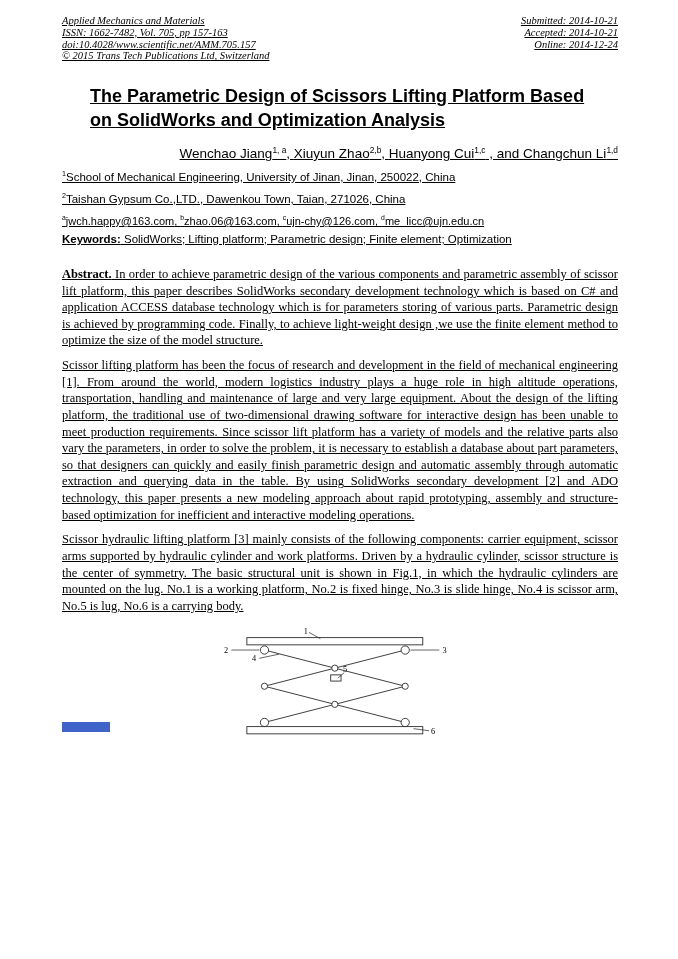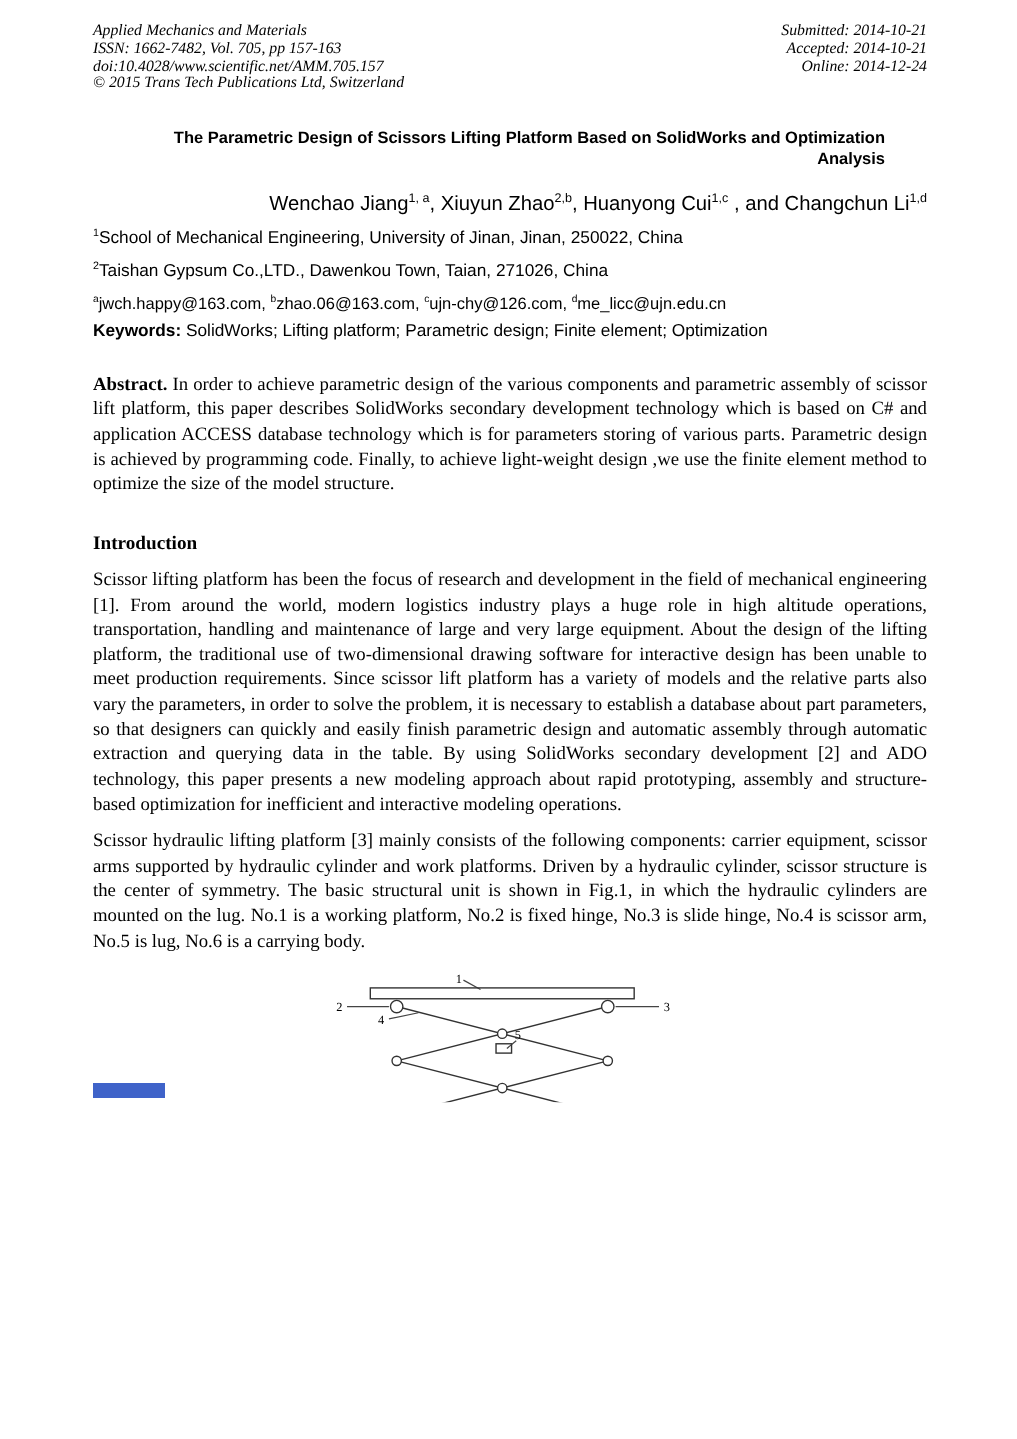--- a/index.html
+++ b/index.html
@@ -5,39 +5,40 @@
   * { margin:0; padding:0; box-sizing:border-box; }
   html,body { background:#ffffff; }
   .page {
     position:relative;
     width:678px; height:735px;
     margin:0 auto;
     background:#ffffff;
     color:#000;
     font-family:"Liberation Serif", serif;
     overflow:hidden;
+    text-decoration:underline;
   }
   .inner { padding:15px 60px 0 62px; }
 
   
   .masthead {
     display:flex; justify-content:space-between;
     font-style:italic;
     font-size:10.5px; line-height:11.8px;
     font-family:"Liberation Serif", serif;
   }
   .mast-right { text-align:right; }
 
   
   .title {
     margin-top:23px;
-    text-align:right;
+    text-align:left;
     font-family:"Liberation Sans", sans-serif;
     font-weight:bold;
-    font-size:11px; line-height:1.3;
+    font-size:18px; line-height:1.3;
     padding:0 28px;
   }
   .authors {
     margin-top:14px;
     text-align:right;
     font-family:"Liberation Sans", sans-serif;
     font-size:13.5px;
   }
   sup { font-size:0.62em; vertical-align:super; line-height:0; }
   .affil, .emails {
@@ -126,21 +127,20 @@
     </div>
 
     <div class="keywords">
       <span class="kw-label">Keywords:</span><span> SolidWorks; Lifting platform; Parametric design; Finite element; Optimization</span>
     </div>
 
     <p class="abstract">
       <span class="runin">Abstract.</span><span> In order to achieve parametric design of the various components and parametric assembly of scissor lift platform, this paper describes SolidWorks secondary development technology which is based on C# and application ACCESS database technology which is for parameters storing of various parts. Parametric design is achieved by programming code. Finally, to achieve light-weight design ,we use the finite element method to optimize the size of the model structure.</span>
     </p>
 
-    <h2 class="sec-heading">Introduction</h2>
     <p class="para">Scissor lifting platform has been the focus of research and development in the field of mechanical engineering [1]. From around the world, modern logistics industry plays a huge role in high altitude operations, transportation, handling and maintenance of large and very large equipment. About the design of the lifting platform, the traditional use of two-dimensional drawing software for interactive design has been unable to meet production requirements. Since scissor lift platform has a variety of models and the relative parts also vary the parameters, in order to solve the problem, it is necessary to establish a database about part parameters, so that designers can quickly and easily finish parametric design and automatic assembly through automatic extraction and querying data in the table. By using SolidWorks secondary development [2] and ADO technology, this paper presents a new modeling approach about rapid prototyping, assembly and structure-based optimization for inefficient and interactive modeling operations.</p>
 
     <p class="para">Scissor hydraulic lifting platform [3] mainly consists of the following components: carrier equipment, scissor arms supported by hydraulic cylinder and work platforms. Driven by a hydraulic cylinder, scissor structure is the center of symmetry. The basic structural unit is shown in Fig.1, in which the hydraulic cylinders are mounted on the lug. No.1 is a working platform, No.2 is fixed hinge, No.3 is slide hinge, No.4 is scissor arm, No.5 is lug, No.6 is a carrying body.</p>
 
     <div class="figure-wrap">
       <svg viewBox="0 0 230 135" width="238" height="140" xmlns="http://www.w3.org/2000/svg">
 
         <g stroke="#444" stroke-width="0.8" fill="none">
           <line x1="85" y1="8" x2="96" y2="14"></line>
           <line x1="10" y1="25" x2="37" y2="25"></line>

